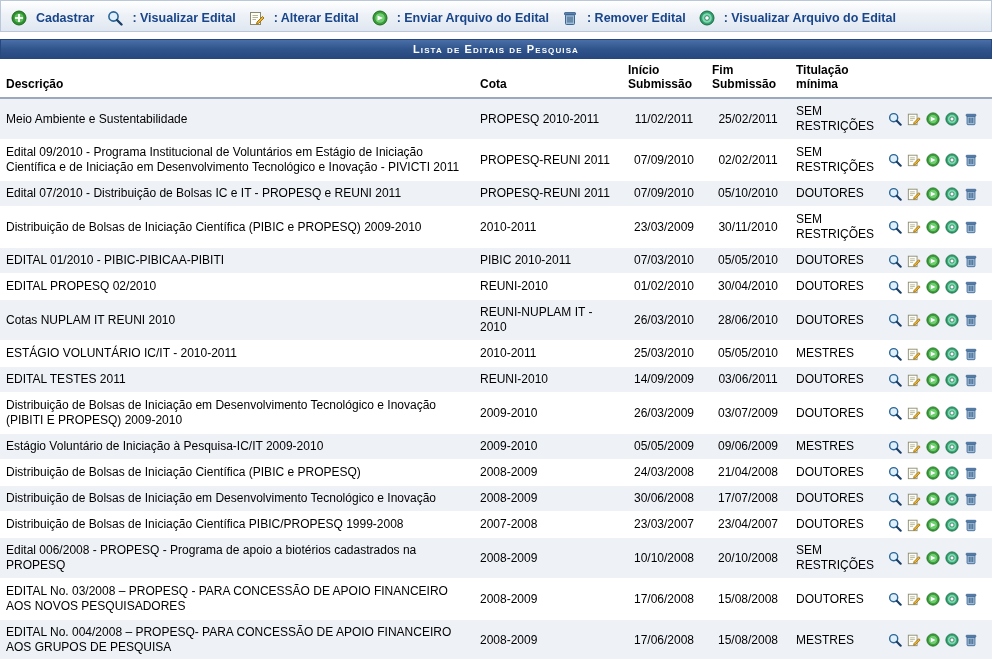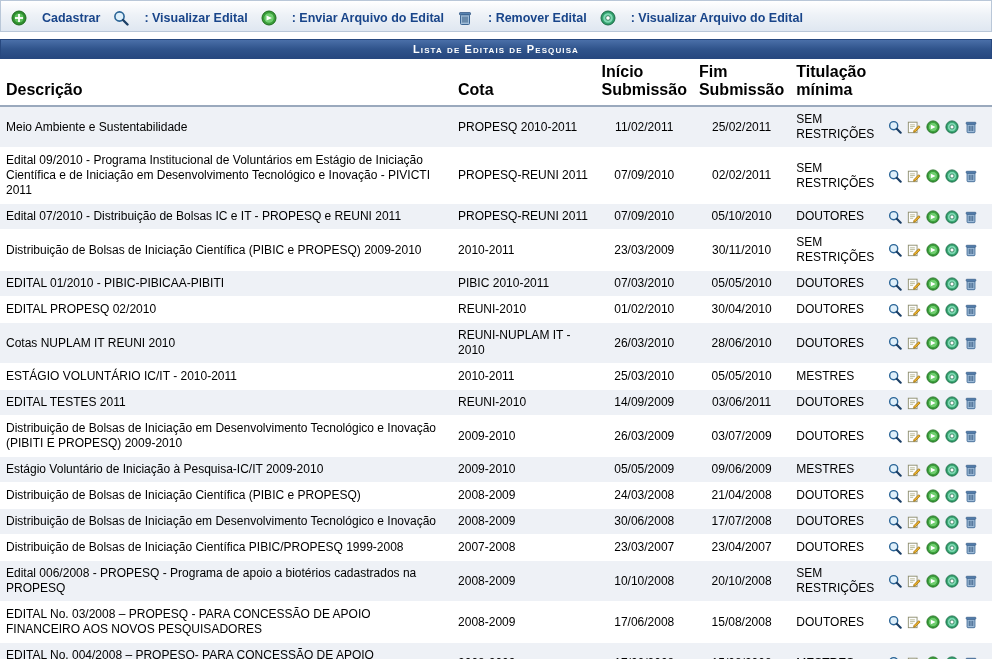--- a/index.html
+++ b/index.html
@@ -25,21 +25,21 @@
     border: 1px solid #b9c7d8;
     background: linear-gradient(to bottom, #ffffff 0%, #eef2f7 45%, #dfe7f1 100%);
     display: flex;
     align-items: center;
     padding: 0 6px;
     gap: 0px;
   }
   .tb-item {
     display: flex;
     align-items: center;
-    gap: 15px;
+    gap: 9px;
     padding: 4px 9px 0 4px;
     height: 28px;
     white-space: nowrap;
   }
   .tb-label {
     color: #19458a;
     font-weight: bold;
     font-size: 12.5px;
   }
 
@@ -70,21 +70,21 @@
     font-size: 12px;
   }
   table.grid thead th {
     font-weight: bold;
     color: #000000;
     text-align: left;
     padding: 4px 6px 6px 6px;
     vertical-align: bottom;
     border-bottom: 2px solid #9aa9bd;
     background: #ffffff;
-    font-size: 16px;
+    font-size: 12px;
   }
   th.c-desc { width: 474px; }
   th.c-cota { width: 148px; }
   th.c-ini  { width: 84px; text-align: center; }
   th.c-fim  { width: 84px; text-align: center; }
   th.c-tit  { width: 92px; }
   th.c-act  { width: 110px; }
 
   table.grid tbody td {
     padding: 5px 6px;
@@ -125,20 +125,32 @@
     <div class="tb-item">
       <span class="ico">
         <svg width="16" height="16" viewBox="0 0 16 16">
           <circle cx="6.5" cy="6.5" r="4.6" fill="#dff0fb" stroke="#2a6496" stroke-width="1.6"></circle>
           <line x1="10" y1="10" x2="14.5" y2="14.5" stroke="#1b3f66" stroke-width="2.4" stroke-linecap="round"></line>
         </svg>
       </span>
       <span class="tb-label">: Visualizar Edital</span>
     </div>
 
+    <div class="tb-item">
+      <span class="ico">
+        <svg width="16" height="16" viewBox="0 0 16 16">
+          <rect x="1.5" y="2.5" width="10" height="12" fill="#fdfdfd" stroke="#8a8a6a" stroke-width="1"></rect>
+          <line x1="3.5" y1="5.5" x2="9" y2="5.5" stroke="#b5b58f" stroke-width="1"></line>
+          <line x1="3.5" y1="7.5" x2="9" y2="7.5" stroke="#b5b58f" stroke-width="1"></line>
+          <line x1="3.5" y1="9.5" x2="7" y2="9.5" stroke="#b5b58f" stroke-width="1"></line>
+          <path d="M8 12 L13.5 6.5 L15 8 L9.5 13.5 L7.6 14 Z" fill="#f0b429" stroke="#9a6b07" stroke-width="0.9"></path>
+        </svg>
+      </span>
+      <span class="tb-label">: Alterar Edital</span>
+    </div>
 
     <div class="tb-item">
       <span class="ico">
         <svg width="16" height="16" viewBox="0 0 16 16">
           <circle cx="8" cy="8" r="7" fill="#3aa03a" stroke="#1d6b1d" stroke-width="1"></circle>
           <circle cx="8" cy="8" r="5.2" fill="#6fce6f" stroke="#2f8f2f" stroke-width="0.7"></circle>
           <path d="M5.5 5.5 L11 8 L5.5 10.5 Z" fill="#ffffff"></path>
         </svg>
       </span>
       <span class="tb-label">: Enviar Arquivo do Edital</span>

